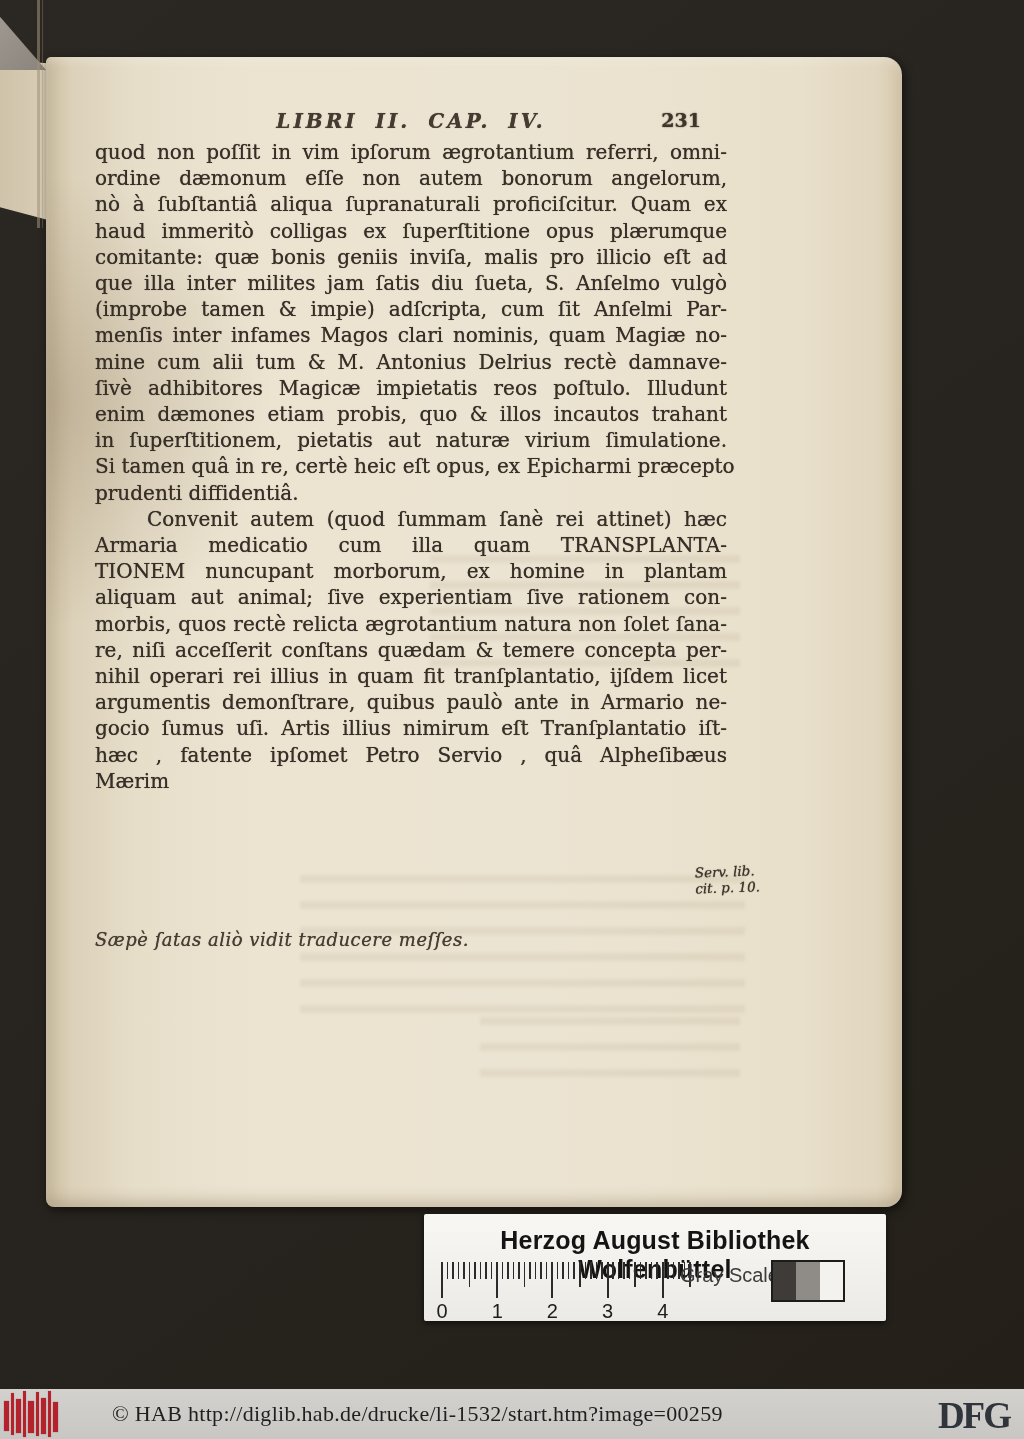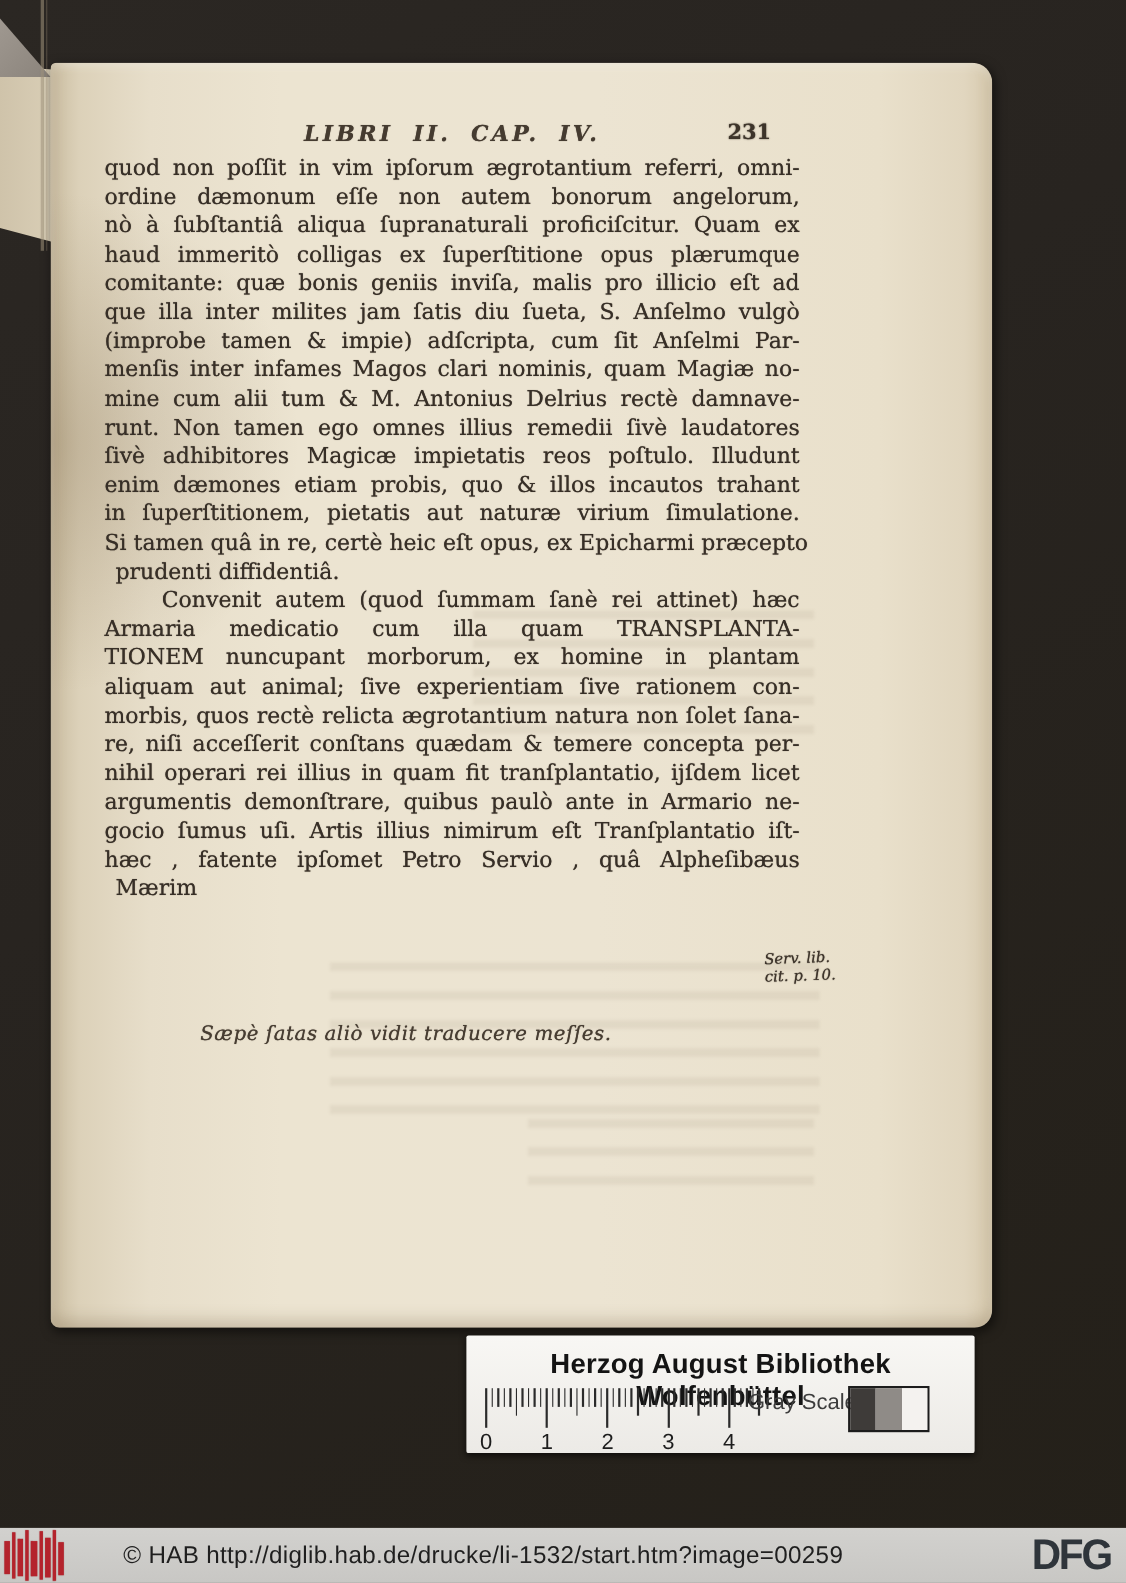--- a/index.html
+++ b/index.html
@@ -29,24 +29,24 @@
   
   .ink{color:#372f27;font-family:"DejaVu Serif","Liberation Serif",serif;
     text-shadow:0 0 .7px rgba(50,40,30,.85);}
   .header-row{position:absolute;left:49px;top:52px;width:632px;}
   .running-title{display:block;text-align:center;font-style:italic;font-weight:bold;
     font-size:20px;letter-spacing:3px;word-spacing:8px;color:#453b30;}
   .page-number{position:absolute;right:26px;top:0;font-weight:bold;font-size:19px;color:#3d342a;
     text-shadow:0 0 1.4px rgba(50,40,30,.9);}
   .bodytext{position:absolute;left:49px;top:82px;width:632px;font-size:20px;line-height:26.2px;}
   .bline{text-align:justify;text-align-last:justify;white-space:nowrap;}
-  .bline.last{text-align-last:left;margin-left:10px;}
+  .bline.last{text-align-last:left;}
   .bline.indent{text-indent:52px;}
   .quote{position:absolute;left:49px;top:872px;width:632px;padding-right:84px;box-sizing:border-box;
-    text-align:center;font-style:italic;font-size:18px;color:#473d32;letter-spacing:.5px;}
+    font-style:italic;font-size:18px;color:#473d32;letter-spacing:.5px;}
   .catchword{position:absolute;left:49px;top:918px;width:605px;text-align:right;
     font-style:italic;font-weight:bold;font-size:17px;color:#41372c;letter-spacing:1px;}
   .margin-note{position:absolute;left:649px;top:806px;width:86px;font-style:italic;
     font-size:13.5px;line-height:16px;color:#3d342b;transform:rotate(-2deg);
     text-shadow:0 0 1px rgba(50,40,30,.9);}
   
   .label-bar{position:absolute;left:424px;top:1214px;width:462px;height:107px;
     background:linear-gradient(180deg,#f8f7f4,#eceae6);border-radius:2px;
     box-shadow:0 2px 6px rgba(0,0,0,.6);}
   .label-title{position:absolute;left:0;top:12px;width:100%;text-align:center;
@@ -56,21 +56,21 @@
   .tick.mm{height:17px;}
   .tick.half{height:25px;}
   .tick.cm{height:36px;width:2px;}
   .rnum{position:absolute;top:38px;transform:translateX(-50%);font-size:20px;color:#1d1d1d;}
   .grayscale-label{position:absolute;left:256px;top:50px;font-size:20px;color:#3c3c3c;}
   .patches{position:absolute;left:347px;top:46px;width:70px;height:38px;
     border:2.5px solid #1c1c1c;display:flex;}
   .patch{flex:1;}
   
   .footer{position:absolute;left:0;top:1389px;width:1024px;height:50px;
-    background:linear-gradient(180deg,#d2d1ce,#c8c7c4);}
+    background:linear-gradient(180deg,#d2d1ce,#c8c7c4);font-family:Liberation Serif, serif;}
   .barcode{position:absolute;left:4px;top:0;height:50px;width:52px;}
   .bar{position:absolute;background:#b4232c;box-shadow:0 0 1px rgba(140,20,30,.6);}
   .copyright{position:absolute;left:112px;top:12px;font-size:22px;color:#1f1f1f;letter-spacing:.3px;}
   .dfg-logo{position:absolute;right:14px;top:4px;font-size:37px;font-weight:bold;
     color:#2f353b;letter-spacing:-2px;transform:scaleY(1.05);}
 </style>
 </head>
 <body>
 
 <div class="corner-wedge"></div>
@@ -92,21 +92,20 @@
   <div class="bodytext ink" id="body-lines">
       <div class="bline">quod non poſſit in vim ipſorum ægrotantium referri, omni-</div>
       <div class="bline">ordine dæmonum eſſe non autem bonorum angelorum,</div>
       <div class="bline">nò à ſubſtantiâ aliqua ſupranaturali proficiſcitur.  Quam ex</div>
       <div class="bline">haud immeritò colligas ex ſuperſtitione  opus  plærumque</div>
       <div class="bline">comitante: quæ bonis geniis inviſa, malis pro illicio eſt ad</div>
       <div class="bline">que illa inter milites jam ſatis diu ſueta, S. Anſelmo vulgò</div>
       <div class="bline">(improbe tamen &amp; impie) adſcripta, cum ſit Anſelmi Par-</div>
       <div class="bline">menſis inter infames Magos clari nominis, quam Magiæ no-</div>
       <div class="bline">mine cum alii tum &amp; M. Antonius Delrius rectè damnave-</div>
-      <div class="bline">runt.   Non tamen ego omnes illius remedii ſivè laudatores</div>
       <div class="bline">ſivè adhibitores Magicæ impietatis reos poſtulo.   Illudunt</div>
       <div class="bline">enim dæmones etiam probis, quo &amp; illos incautos trahant</div>
       <div class="bline">in ſuperſtitionem, pietatis aut naturæ virium ſimulatione.</div>
       <div class="bline">Si tamen quâ in re, certè heic eſt opus, ex Epicharmi præcepto</div>
       <div class="bline last">prudenti diffidentiâ.</div>
       <div class="bline indent">Convenit autem (quod ſummam ſanè rei attinet) hæc</div>
       <div class="bline">Armaria medicatio cum illa quam TRANSPLANTA-</div>
       <div class="bline">TIONEM nuncupant morborum, ex homine in plantam</div>
       <div class="bline">aliquam aut animal; ſive experientiam ſive rationem con-</div>
       <div class="bline">morbis, quos rectè relicta ægrotantium natura non ſolet ſana-</div>

